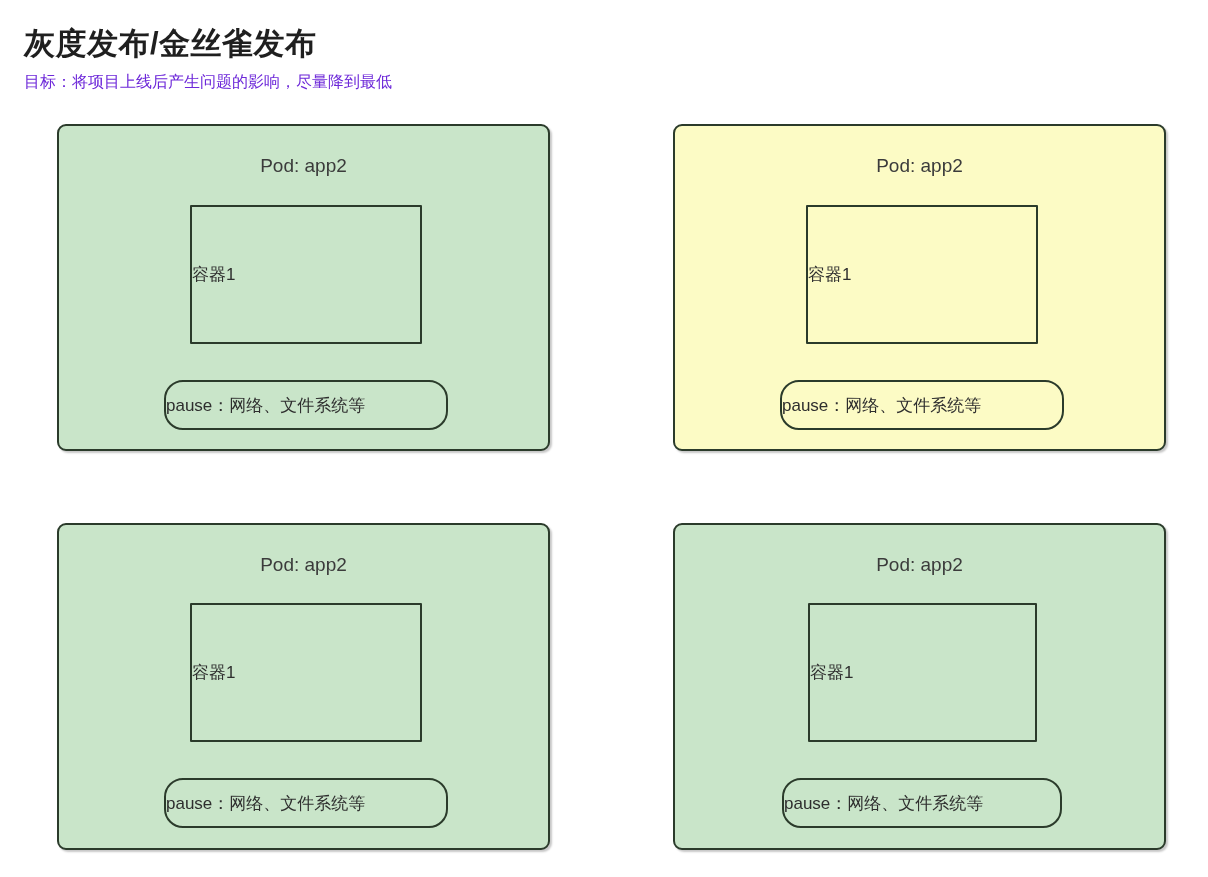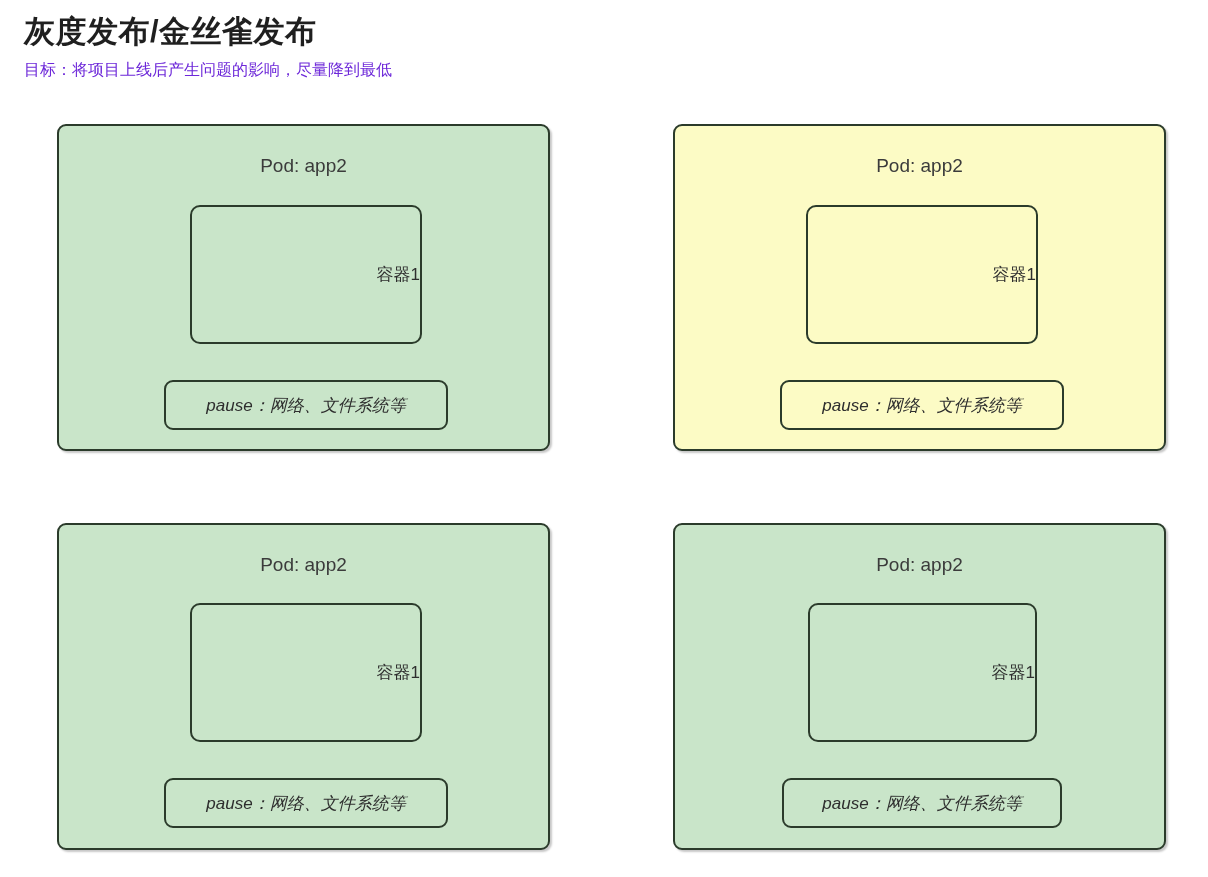--- a/index.html
+++ b/index.html
@@ -22,21 +22,21 @@
     left: 24px;
     top: 14px;
     width: 1100px;
   }
   #page-title {
     font-size: 31px;
     font-weight: bold;
     line-height: 1.15;
     letter-spacing: 0.5px;
     color: #1f1f1f;
-    margin: 0 0 10px 0;
+    margin: 12px 0 10px 0;
   }
   #page-subtitle {
     font-size: 16px;
     font-weight: normal;
     line-height: 1.2;
     color: #6d28d9;
     margin: 0;
   }
 
   
@@ -73,48 +73,47 @@
     text-align: center;
     font-size: 19px;
     color: #3b3b3b;
     line-height: 1;
   }
 
   .container-box {
     position: absolute;
     box-sizing: border-box;
     border: 2.5px solid #2b3b2b;
-    border-radius: 10px;
+    border-radius: 1px;
     background: transparent;
     display: flex;
     align-items: center;
-    justify-content: flex-end;
+    justify-content: flex-start;
   }
   .container-label {
     font-size: 17px;
     color: #2e2e2e;
     line-height: 1;
   }
 
   
   #pod-0 .container-box { left: 131px; top: 79px; width: 232px; height: 139px; }
   #pod-1 .container-box { left: 131px; top: 79px; width: 232px; height: 139px; }
   #pod-2 .container-box { left: 131px; top: 78px; width: 232px; height: 139px; }
   #pod-3 .container-box { left: 133px; top: 78px; width: 229px; height: 139px; }
 
   .pause-bar {
     position: absolute;
     box-sizing: border-box;
     border: 2.5px solid #2b3b2b;
-    border-radius: 9px;
+    border-radius: 19px;
     background: transparent;
     display: flex;
     align-items: center;
-    justify-content: center;
-    font-style: italic;
+    justify-content: flex-start;
   }
   .pause-label {
     font-size: 17px;
     color: #2e2e2e;
     line-height: 1;
     white-space: nowrap;
   }
 
   #pod-0 .pause-bar { left: 105px; top: 254px; width: 284px; height: 50px; }
   #pod-1 .pause-bar { left: 105px; top: 254px; width: 284px; height: 50px; }

